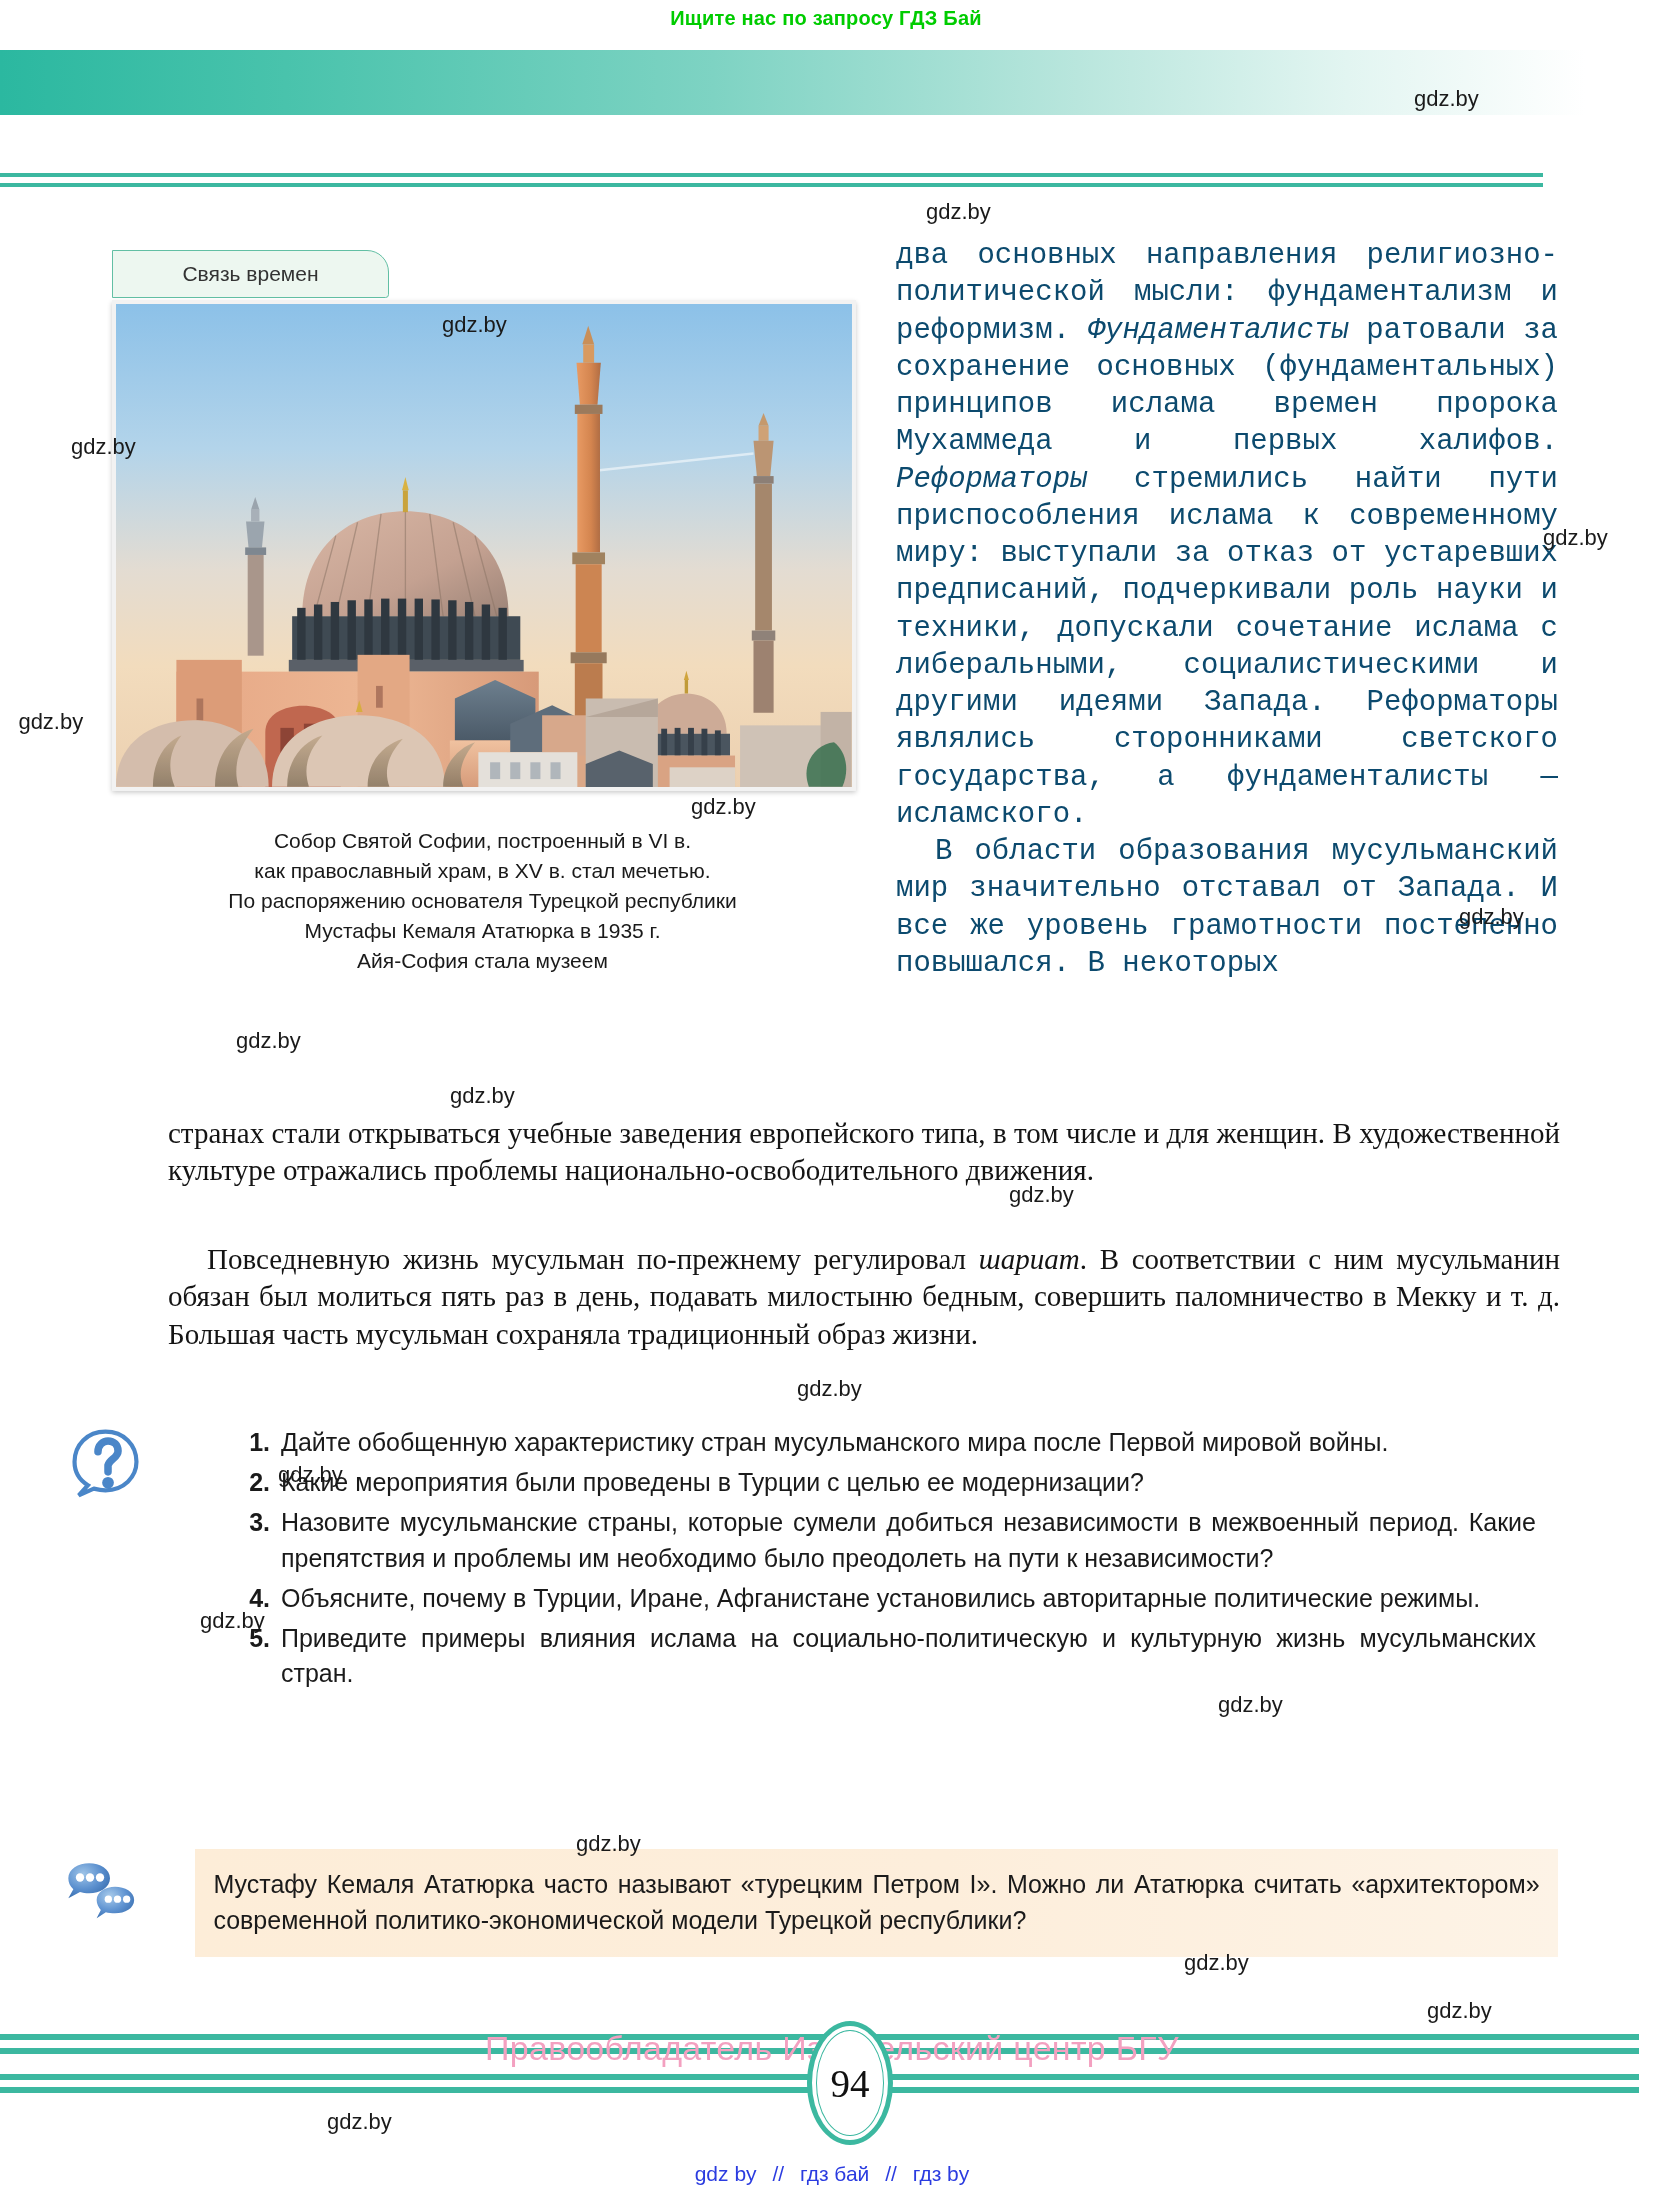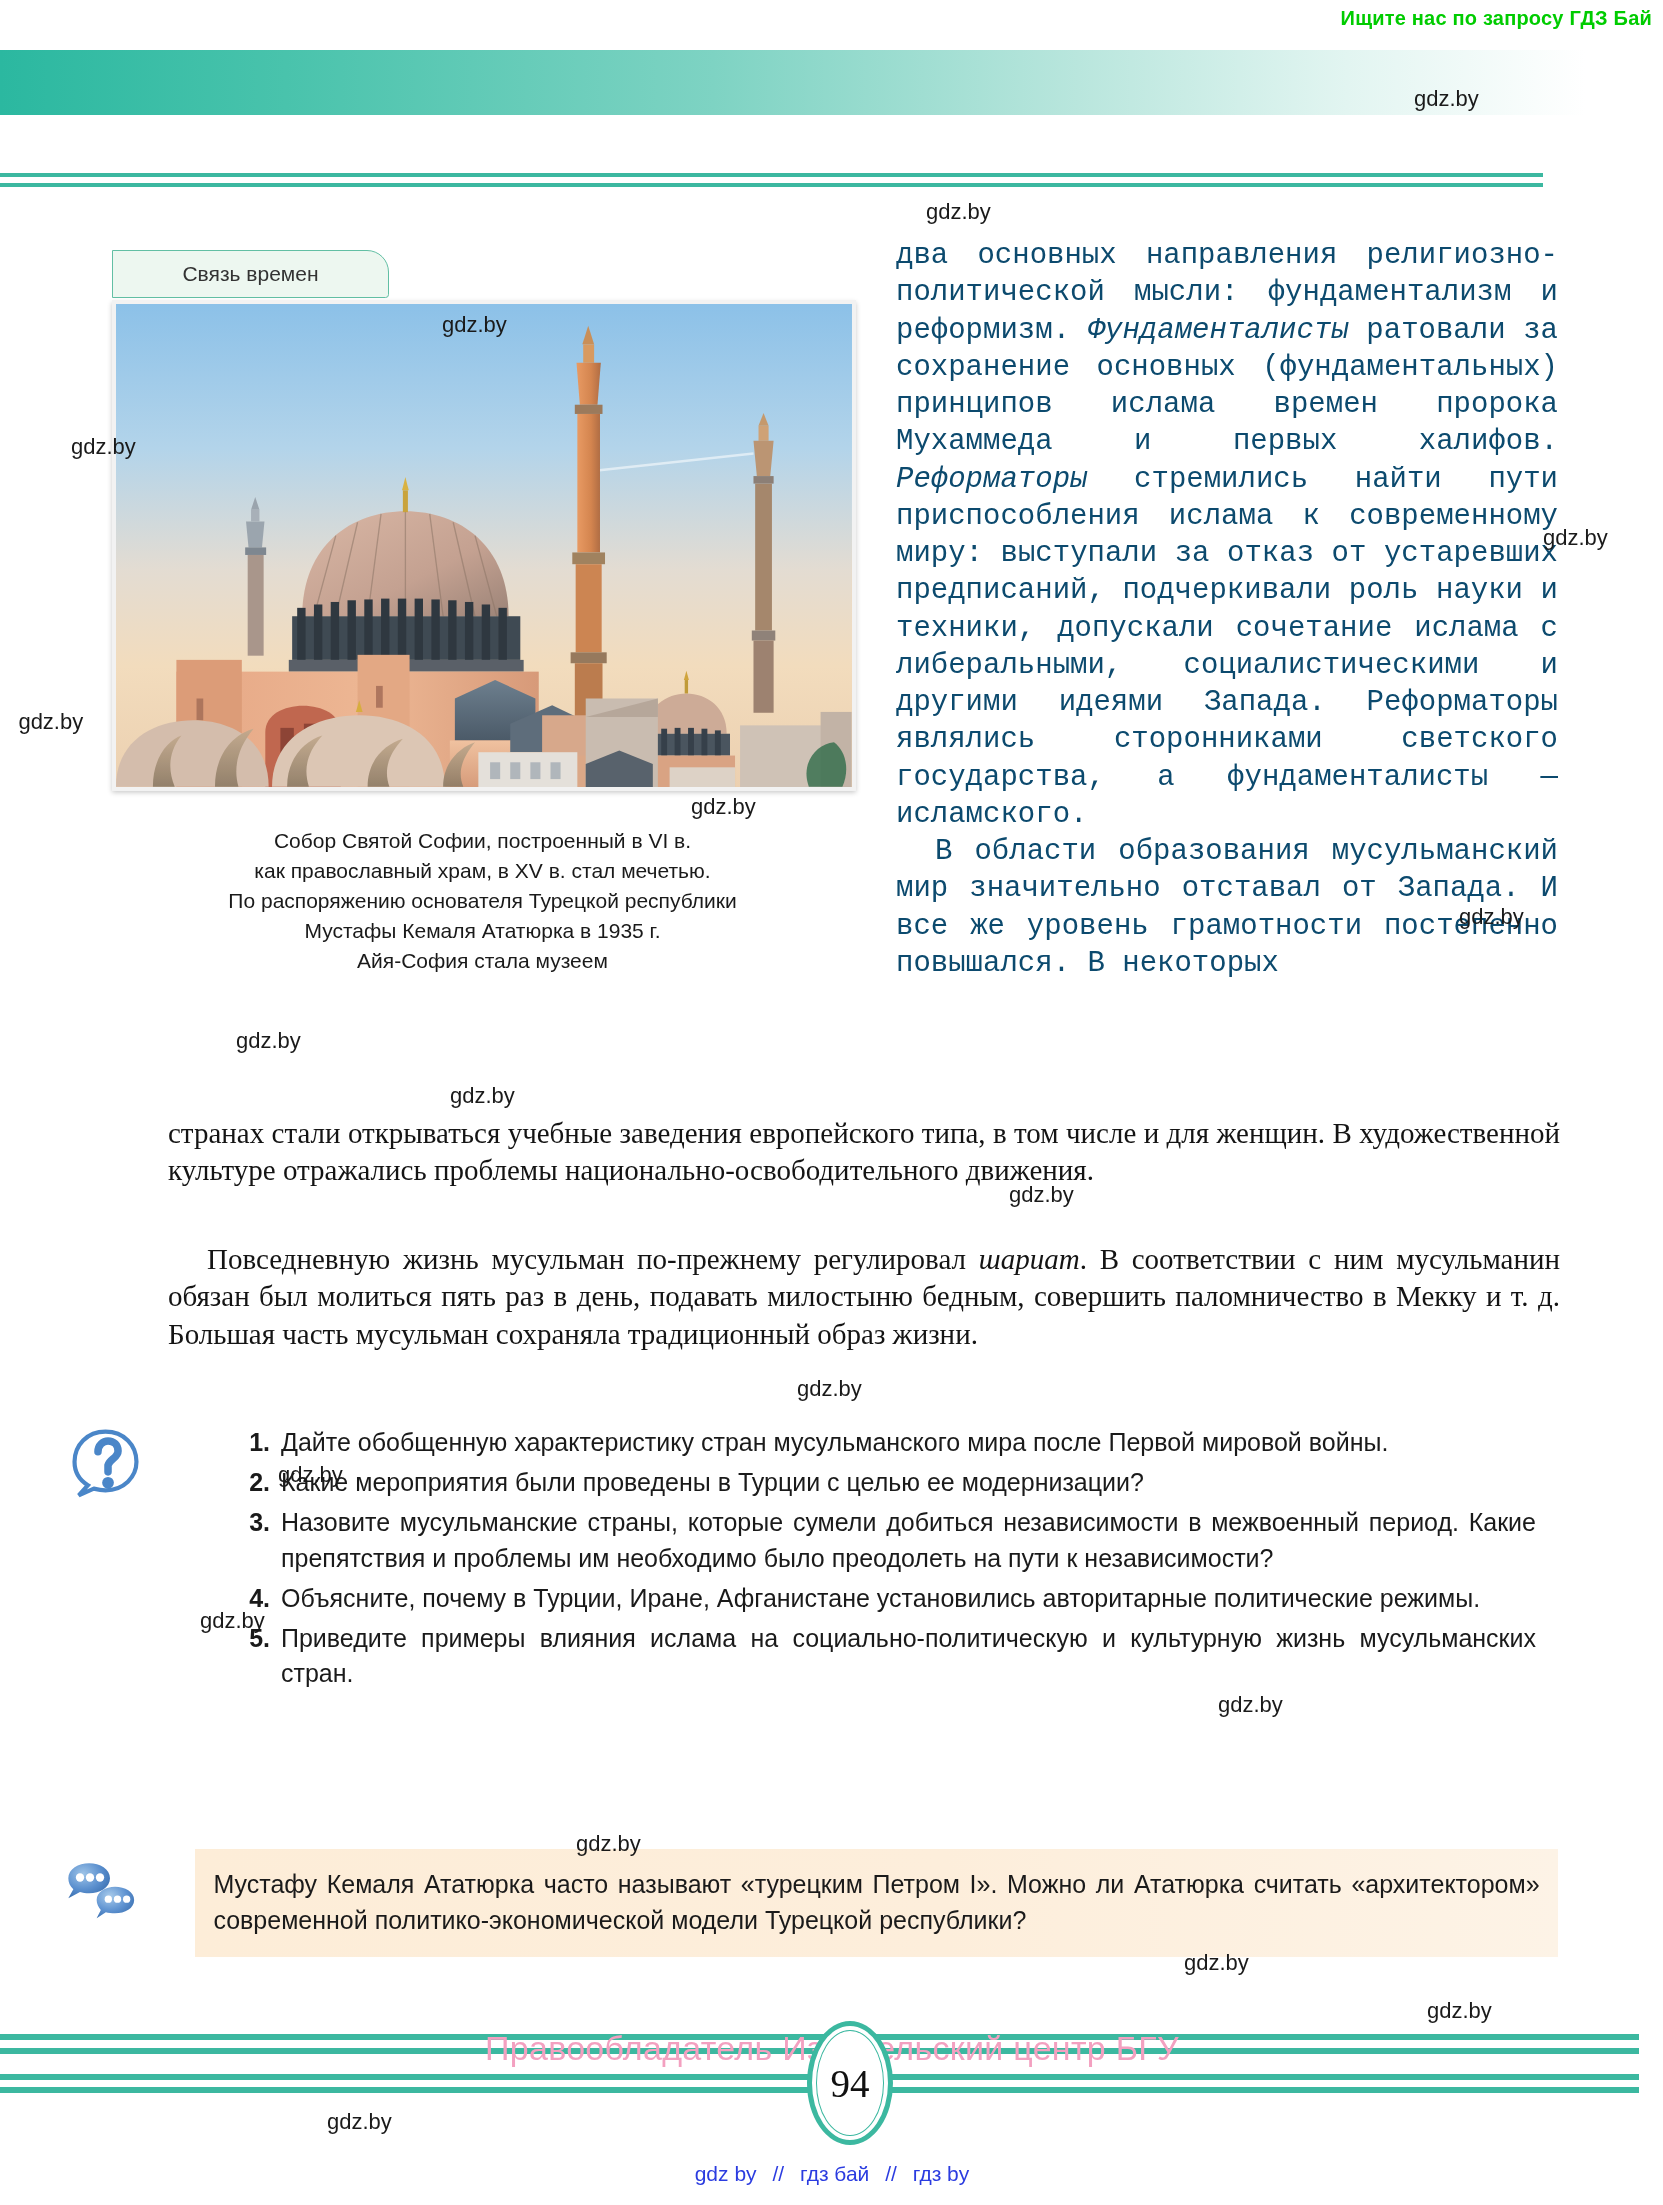--- a/index.html
+++ b/index.html
@@ -18,21 +18,21 @@
     overflow: hidden;
     background: #fff;
   }
 
   
   .promo {
     position: absolute;
     top: 6.7px;
     left: 0;
     width: 1652px;
-    text-align: right;
+    text-align: center;
     font-size: 20px;
     font-weight: bold;
     color: #00cc00;
     letter-spacing: 0.2px;
   }
 
   
   .header-band {
     position: absolute;
     top: 50px;

